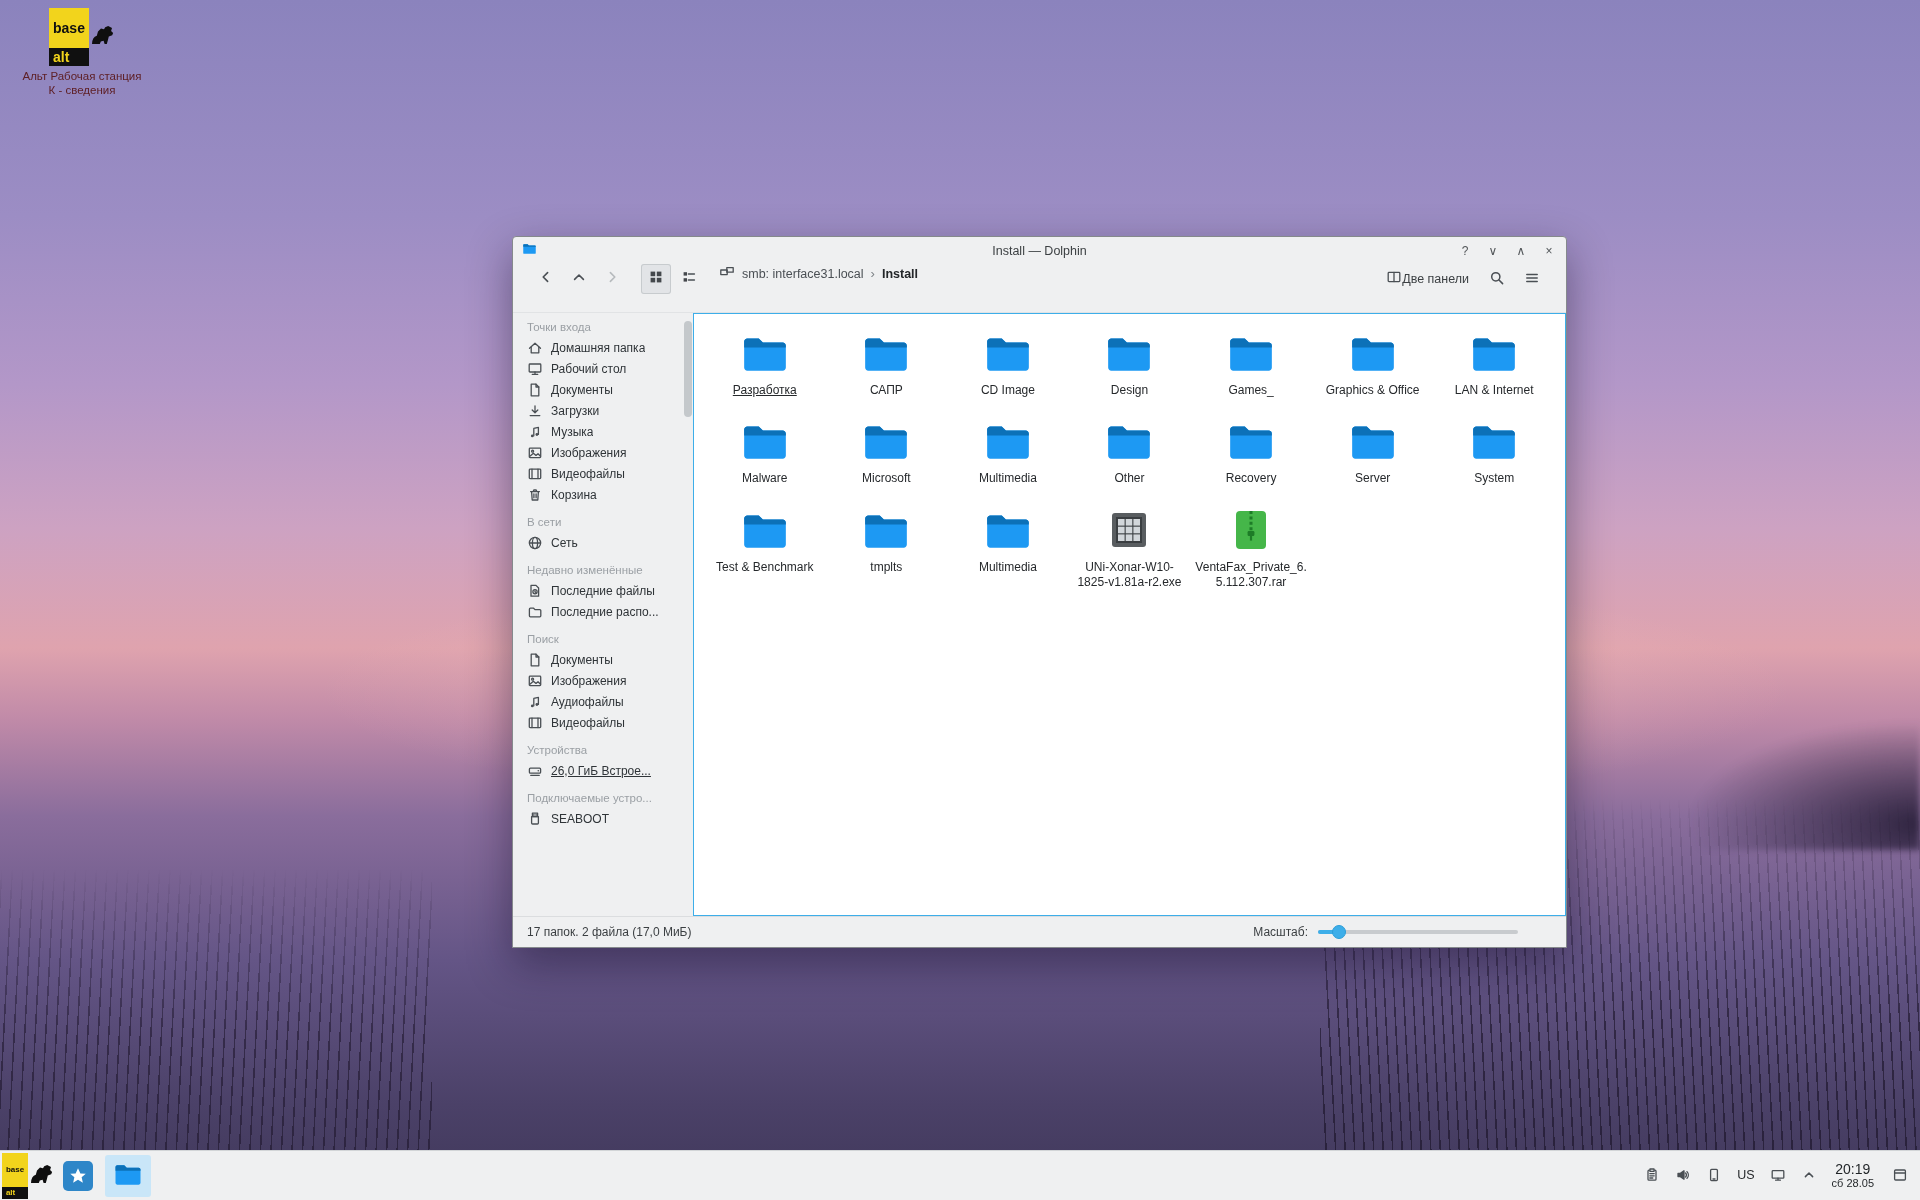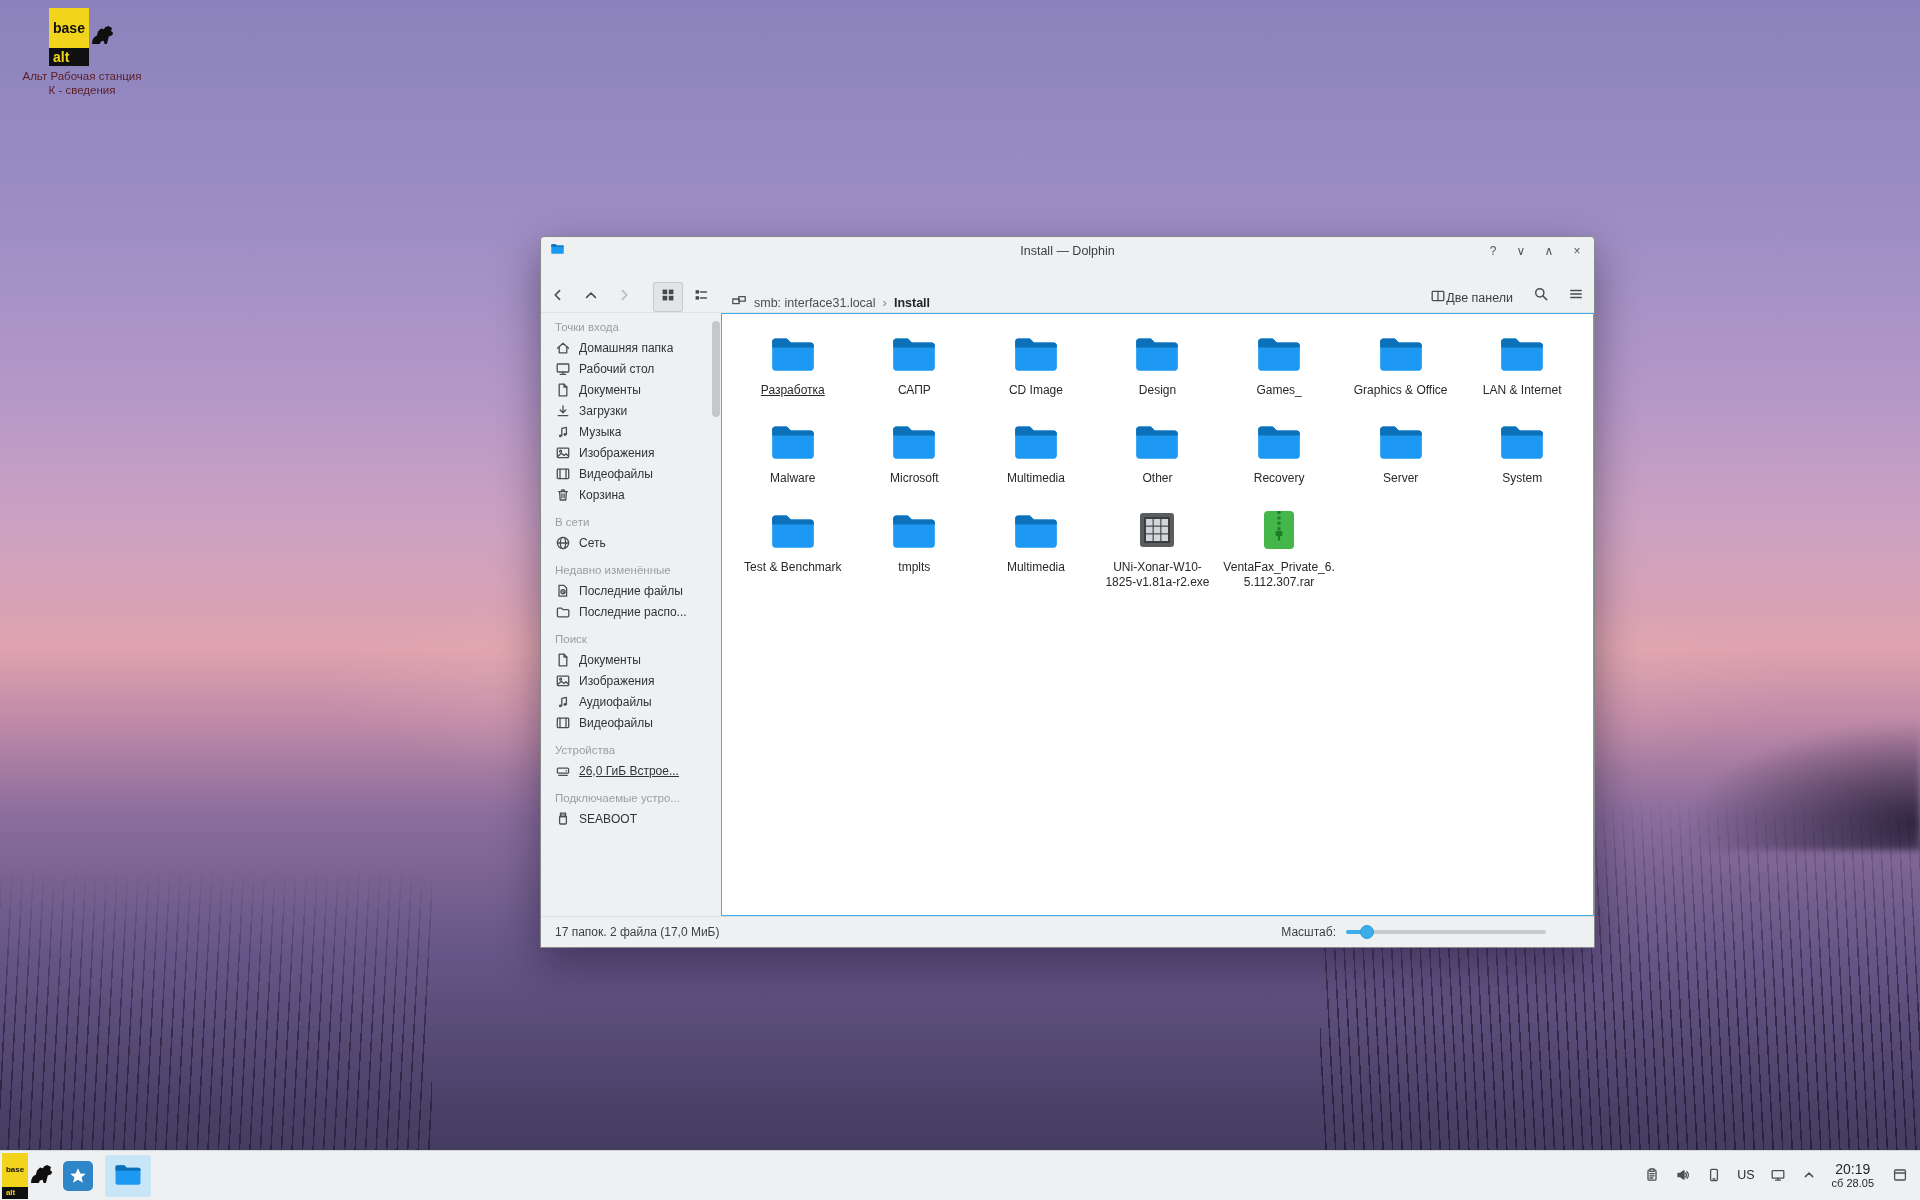--- a/index.html
+++ b/index.html
@@ -27,28 +27,28 @@
   .desktop-shortcut{position:absolute;left:18px;top:8px;width:128px;
     display:flex;flex-direction:column;align-items:center;gap:3px;}
   .ba-logo{display:flex;align-items:center;}
   .ba-text{display:flex;flex-direction:column;font-weight:bold;line-height:1;}
   .ba-logo.lg .ba-text{font-size:14px;}
   .ba-logo.sm .ba-text{font-size:8px;}
   .ba-base{background:#f2d41c;color:#101010;padding:13px 4px;}
   .ba-alt{background:#101010;color:#f2d41c;padding:2px 4px;}
   .shortcut-label{font-size:11.5px;line-height:1.25;color:#5e2026;text-align:center;}
   
-  .window{position:absolute;left:540px;top:236px;width:1053px;height:710px;
+  .window{position:absolute;left:512px;top:236px;width:1053px;height:710px;
     background:#eff0f1;border:1px solid #85898c;border-radius:4px 4px 0 0;
     box-shadow:0 16px 44px rgba(18,12,40,.45);display:flex;flex-direction:column;}
   .titlebar{height:27px;display:flex;align-items:center;padding:0 9px;position:relative;flex:0 0 auto;}
   .titlebar-title{position:absolute;left:0;right:0;text-align:center;font-size:12.5px;color:#3b3f42;}
   .titlebar-btns{margin-left:auto;display:flex;gap:12px;z-index:1;}
   .tb-btn{font-size:12px;color:#53575a;width:16px;text-align:center;}
-  .toolbar{height:48px;display:flex;align-items:flex-end;padding:0 2px;gap:3px;
+  .toolbar{height:48px;display:flex;align-items:flex-start;padding:0 18px;gap:3px;
     border-bottom:1px solid #e1e3e5;flex:0 0 auto;}
   .nav-btn{width:30px;height:30px;display:flex;align-items:center;justify-content:center;border-radius:3px;}
   .nav-btn.pressed{background:#e2e4e7;box-shadow:inset 0 0 0 1px #c7cbce;}
   .breadcrumb{display:flex;align-items:center;gap:7px;margin-left:12px;font-size:12.5px;color:#4a4f54;}
   .breadcrumb .sep{color:#7f8488;font-size:13px;}
   .breadcrumb .current{font-weight:bold;color:#232629;}
   .tb-spacer{flex:1;}
   .split-btn{display:flex;align-items:center;gap:0;font-size:12.5px;color:#3b3f42;padding:5px 9px;border-radius:3px;}
   .icon-btn{width:32px;height:32px;display:flex;align-items:center;justify-content:center;border-radius:3px;}
   

